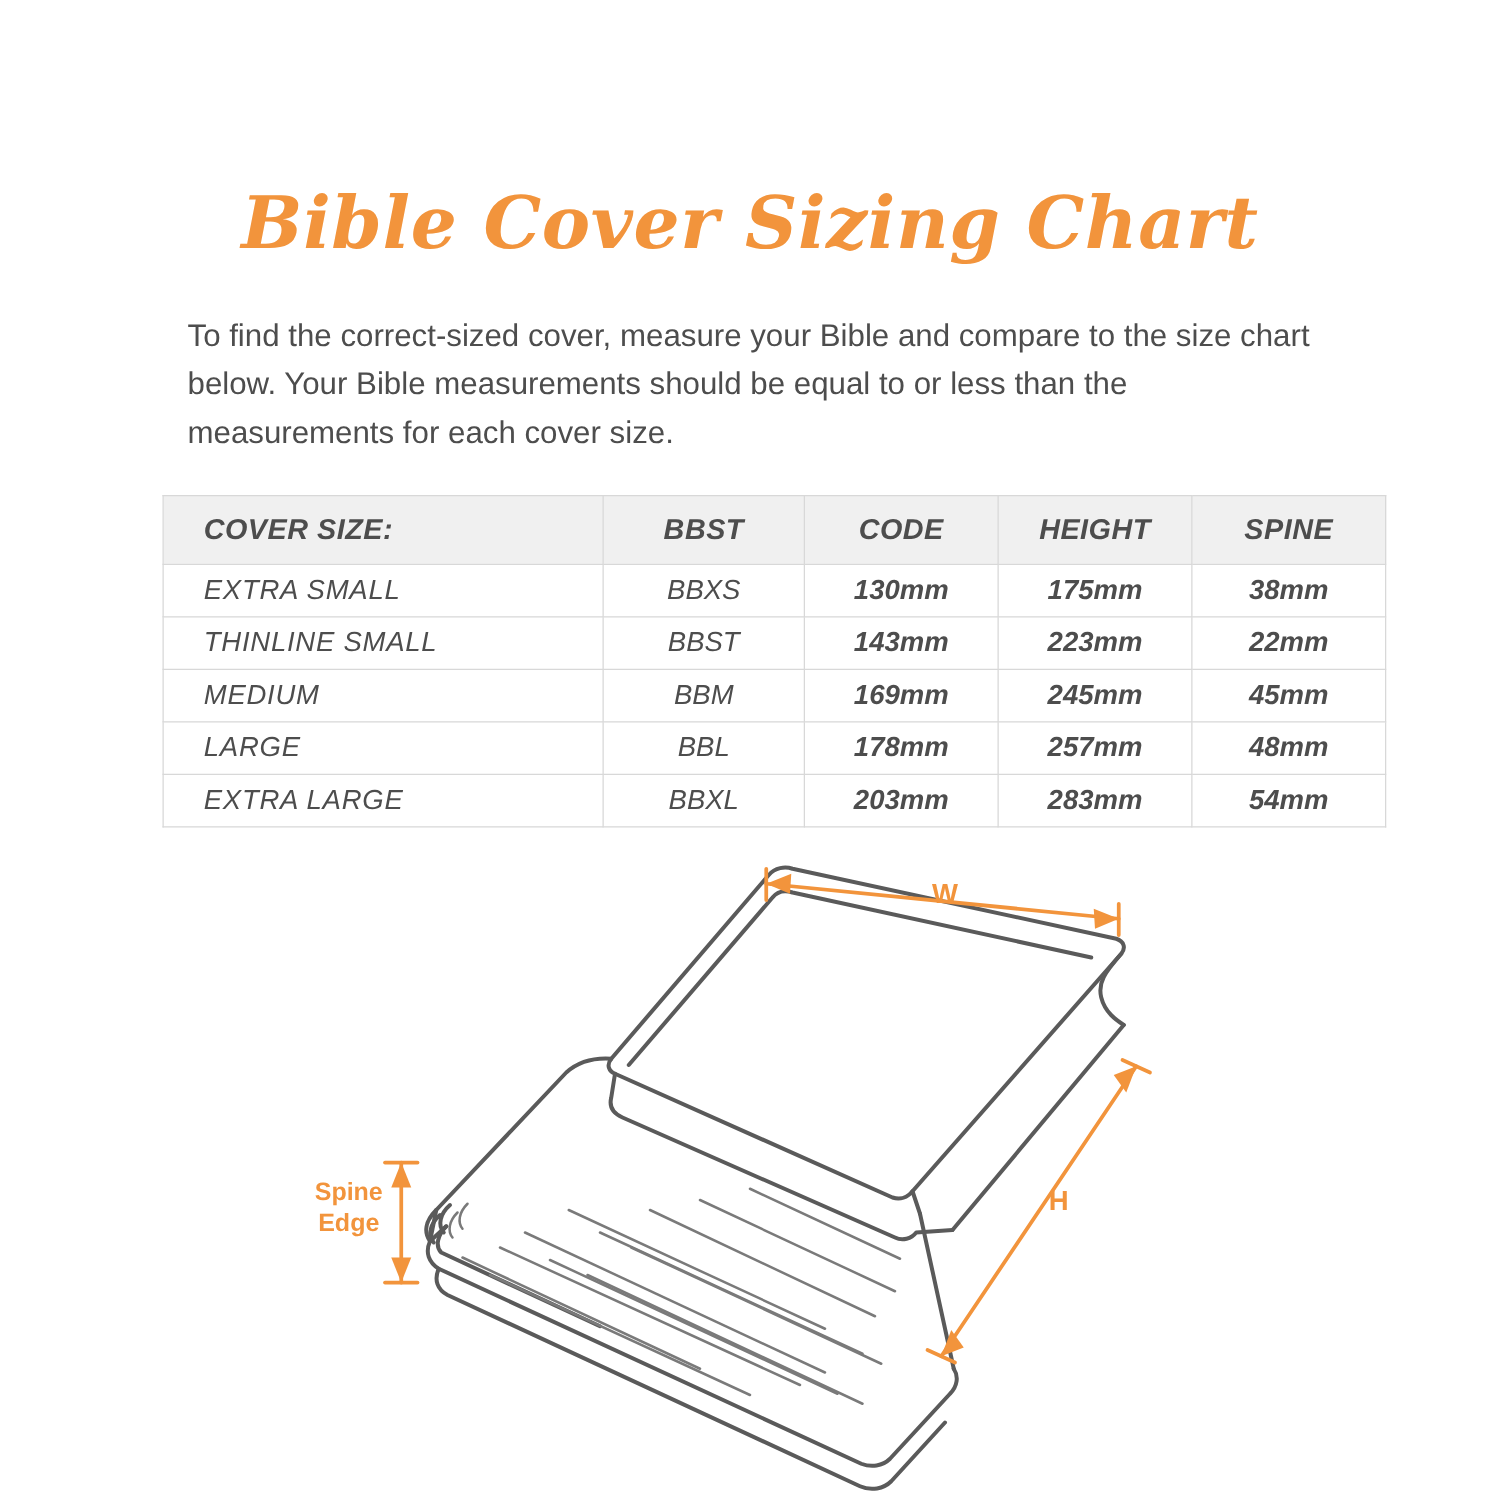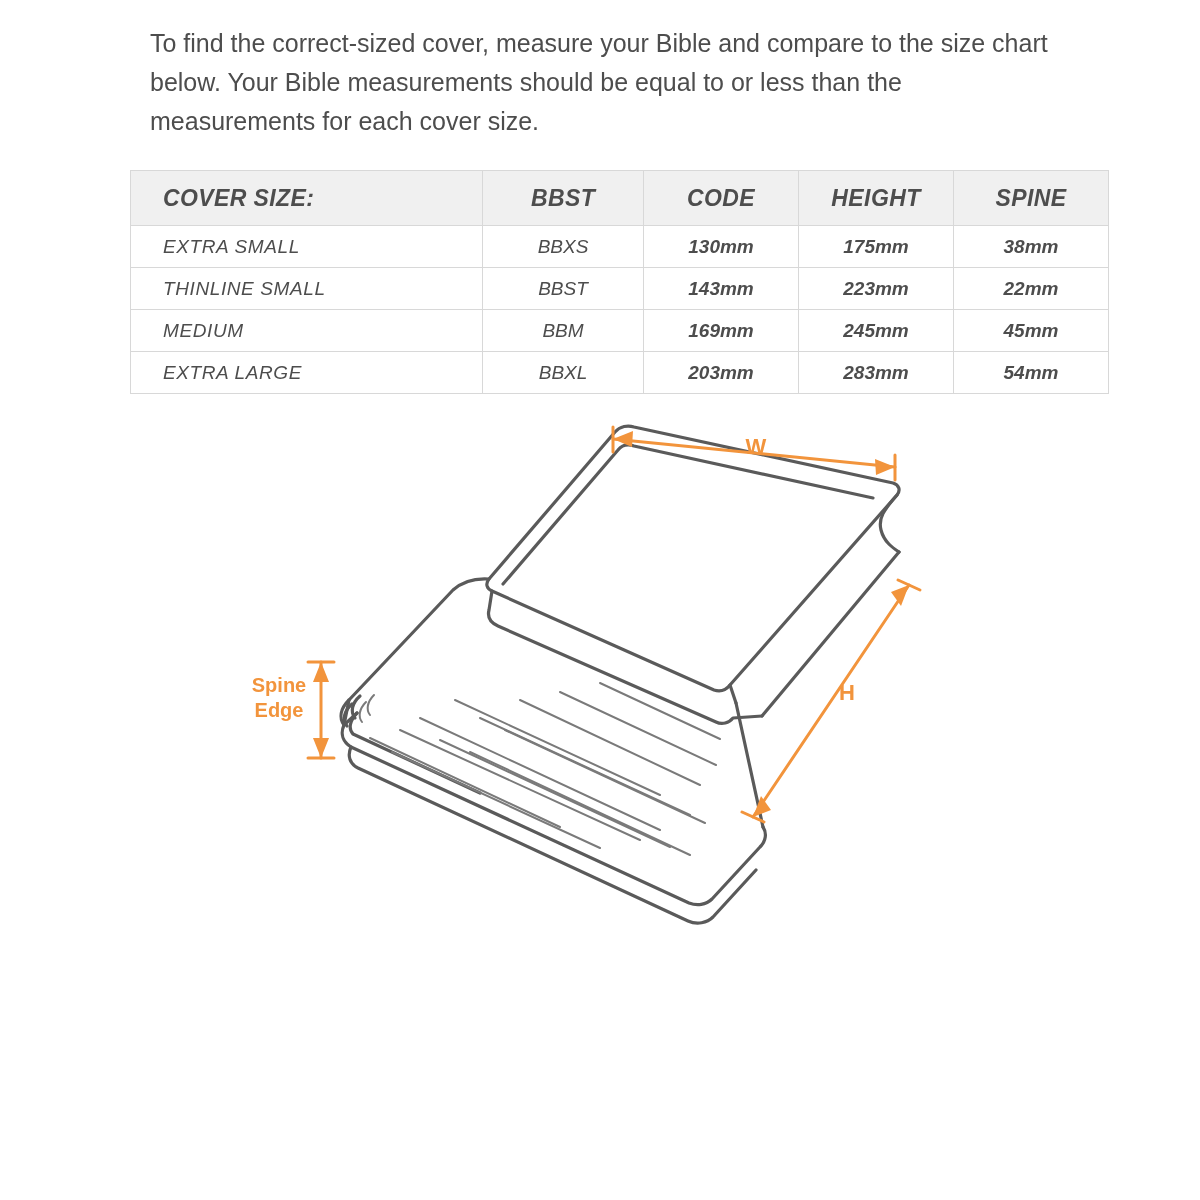--- a/index.html
+++ b/index.html
@@ -53,21 +53,21 @@
   table.size-chart {
     border-collapse: collapse;
     width: 100%;
     table-layout: fixed;
     font-style: italic;
   }
   table.size-chart th,
   table.size-chart td {
     border: 1px solid #d8d8d8;
     height: 39px;
-    font-size: 19px;
+    font-size: 22px;
     color: #4d4d4d;
   }
   table.size-chart thead th {
     background: #f0f0f0;
     font-weight: bold;
     font-size: 23px;
     height: 52px;
     letter-spacing: 0.4px;
   }
   .col-name { width: 318px; text-align: left; padding-left: 32px; }
@@ -101,20 +101,21 @@
     fill: #f2943c;
     font-family: "Liberation Sans", sans-serif;
     font-weight: bold;
   }
 </style>
 </head>
 <body>
 
 <div class="page">
 
+  <h1 class="title">Bible Cover Sizing Chart</h1>
 
   <p class="intro">To find the correct-sized cover, measure your Bible and compare to the size chart below. Your Bible measurements should be equal to or less than the measurements for each cover size.</p>
 
   <div class="table-wrap">
     <table class="size-chart">
       <thead>
         <tr>
           <th class="col-name">COVER SIZE:</th>
           <th class="col-code">BBST</th>
           <th class="col-w">CODE</th>
@@ -136,20 +137,27 @@
           <td class="col-w">143mm</td>
           <td class="col-h">223mm</td>
           <td class="col-s">22mm</td>
         </tr>
         <tr>
           <td class="col-name">MEDIUM</td>
           <td class="col-code">BBM</td>
           <td class="col-w">169mm</td>
           <td class="col-h">245mm</td>
           <td class="col-s">45mm</td>
+        </tr>
+        <tr>
+          <td class="col-name">LARGE</td>
+          <td class="col-code">BBL</td>
+          <td class="col-w">178mm</td>
+          <td class="col-h">257mm</td>
+          <td class="col-s">48mm</td>
         </tr>
         <tr>
           <td class="col-name">EXTRA LARGE</td>
           <td class="col-code">BBXL</td>
           <td class="col-w">203mm</td>
           <td class="col-h">283mm</td>
           <td class="col-s">54mm</td>
         </tr>
       </tbody>
     </table>

